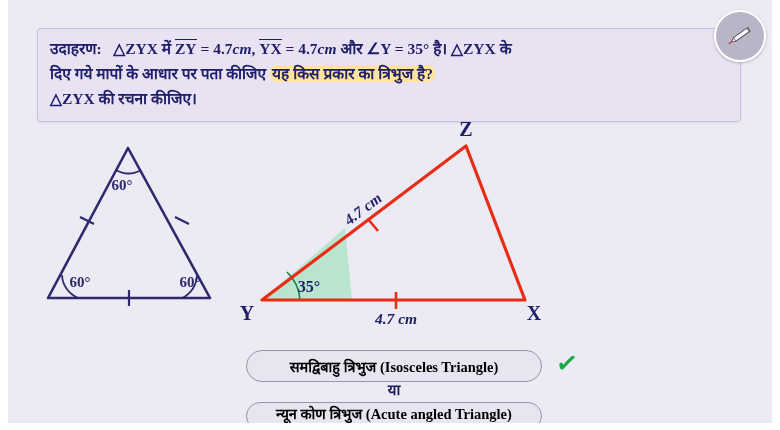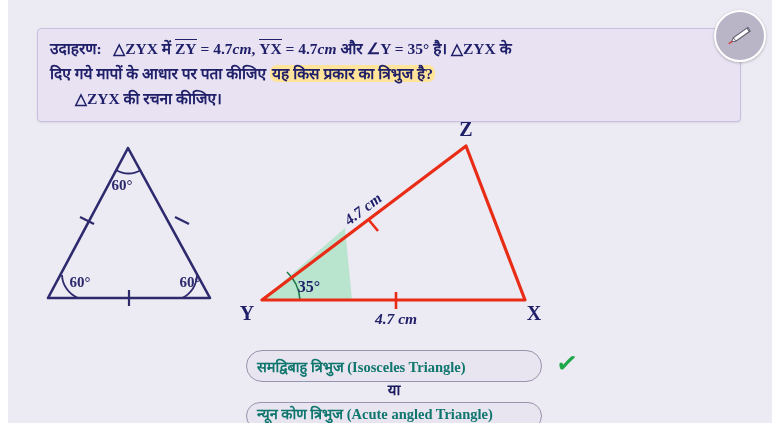--- a/index.html
+++ b/index.html
@@ -49,21 +49,21 @@
     border-radius: 4px;
     box-shadow: 0 1px 2px rgba(0,0,0,0.08);
     color: #20206a;
     font-size: 15.5px;
     line-height: 1.55;
     font-weight: bold;
     z-index: 20;
   }
   .q-line { white-space: nowrap; }
   .q-line.l2 { margin-top: 1px; }
-  .q-line.l3 { margin-top: 1px; margin-left: 25px; }
+  .q-line.l3 { margin-top: 1px; }
   .hl {
     background: #ffe49a;
     padding: 0 2px;
     border-radius: 7px;
   }
   .ovl { 
     border-top: 1.6px solid #20206a;
     padding-top: 0px;
     display: inline-block;
     line-height: 1.1;
@@ -98,24 +98,25 @@
   }
 
   
   .answer-pill {
     position: absolute;
     left: 246px;
     top: 350px;
     width: 296px;
     box-sizing: border-box;
     padding: 5px 10px;
+    text-align: center;
     background: #e8e4f0;
     border: 1.5px solid #9a93ad;
     border-radius: 16px;
-    color: #0f766e;
+    color: #000000;
     font-size: 14.5px;
     font-weight: bold;
     z-index: 20;
   }
   .tick {
     position: absolute;
     left: 556px;
     top: 348px;
     color: #1fa84a;
     font-size: 26px;

